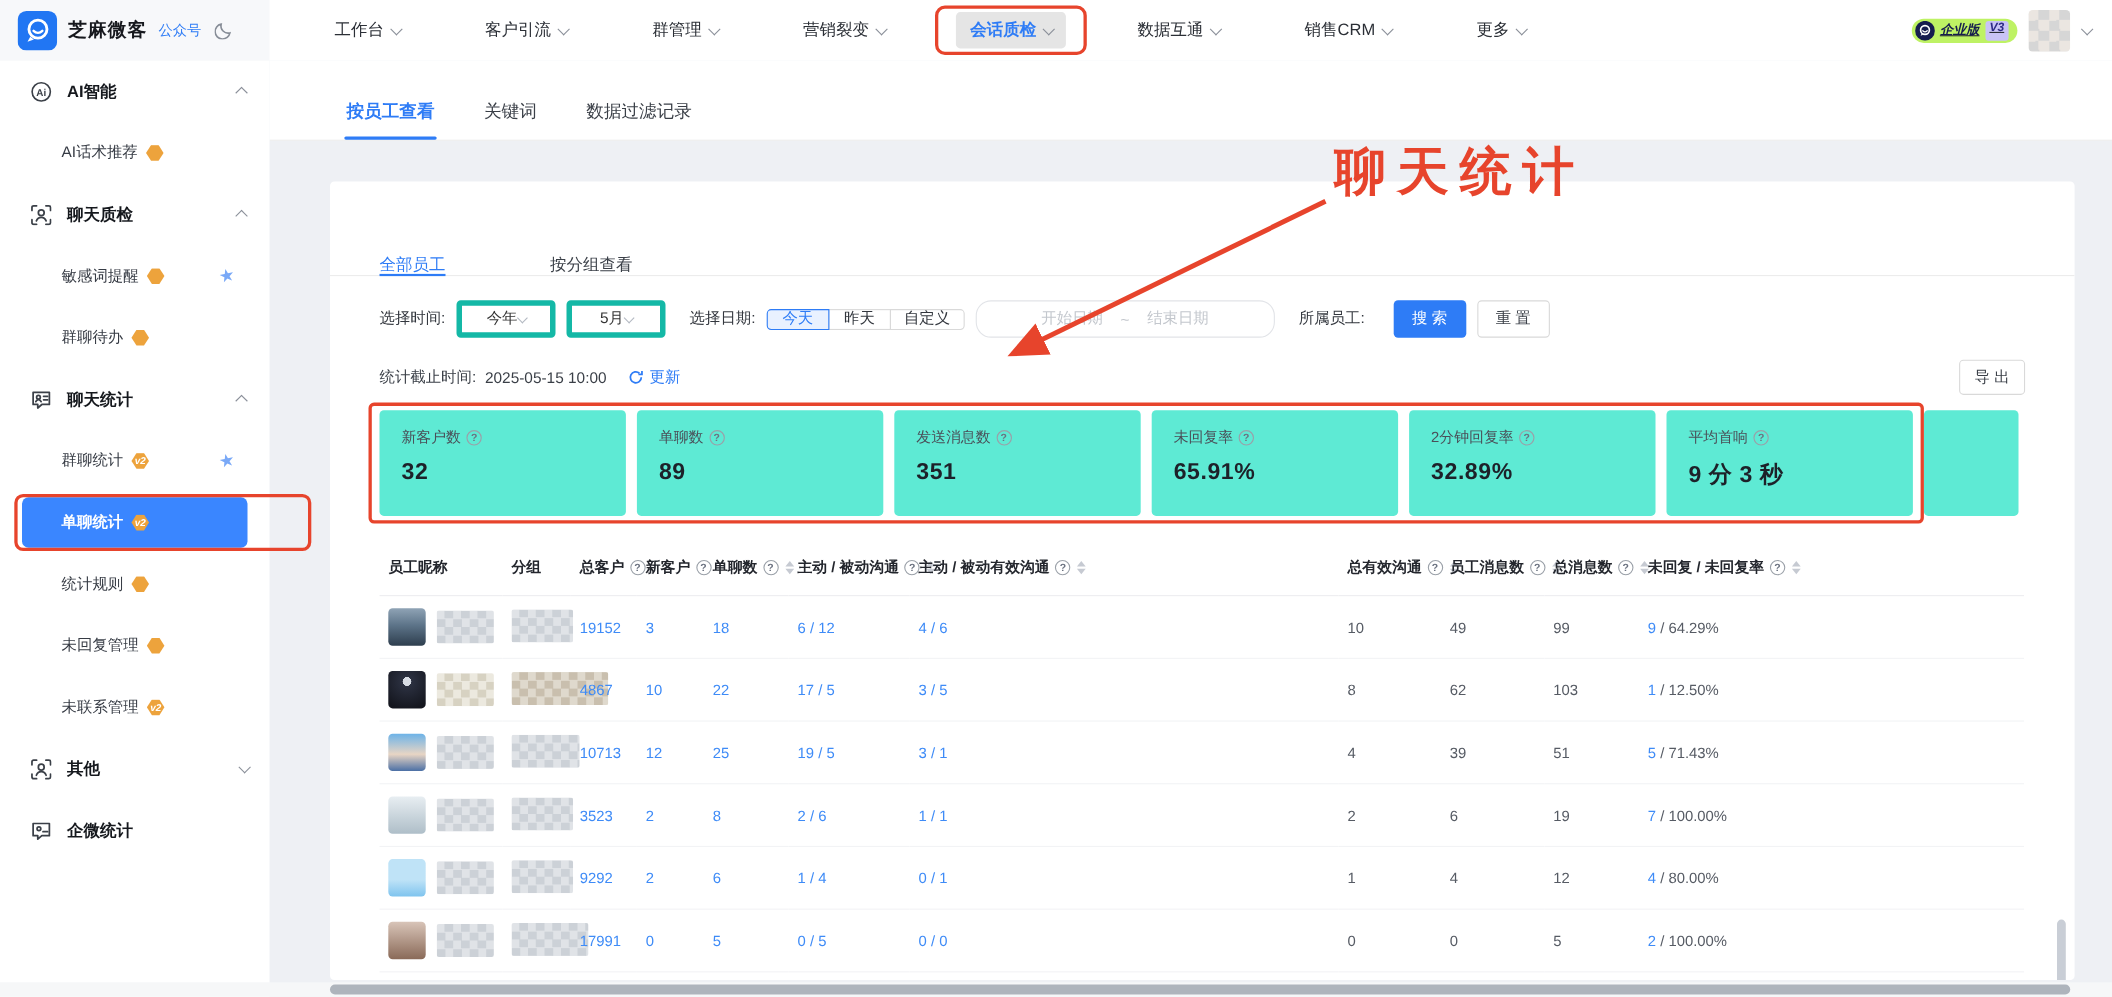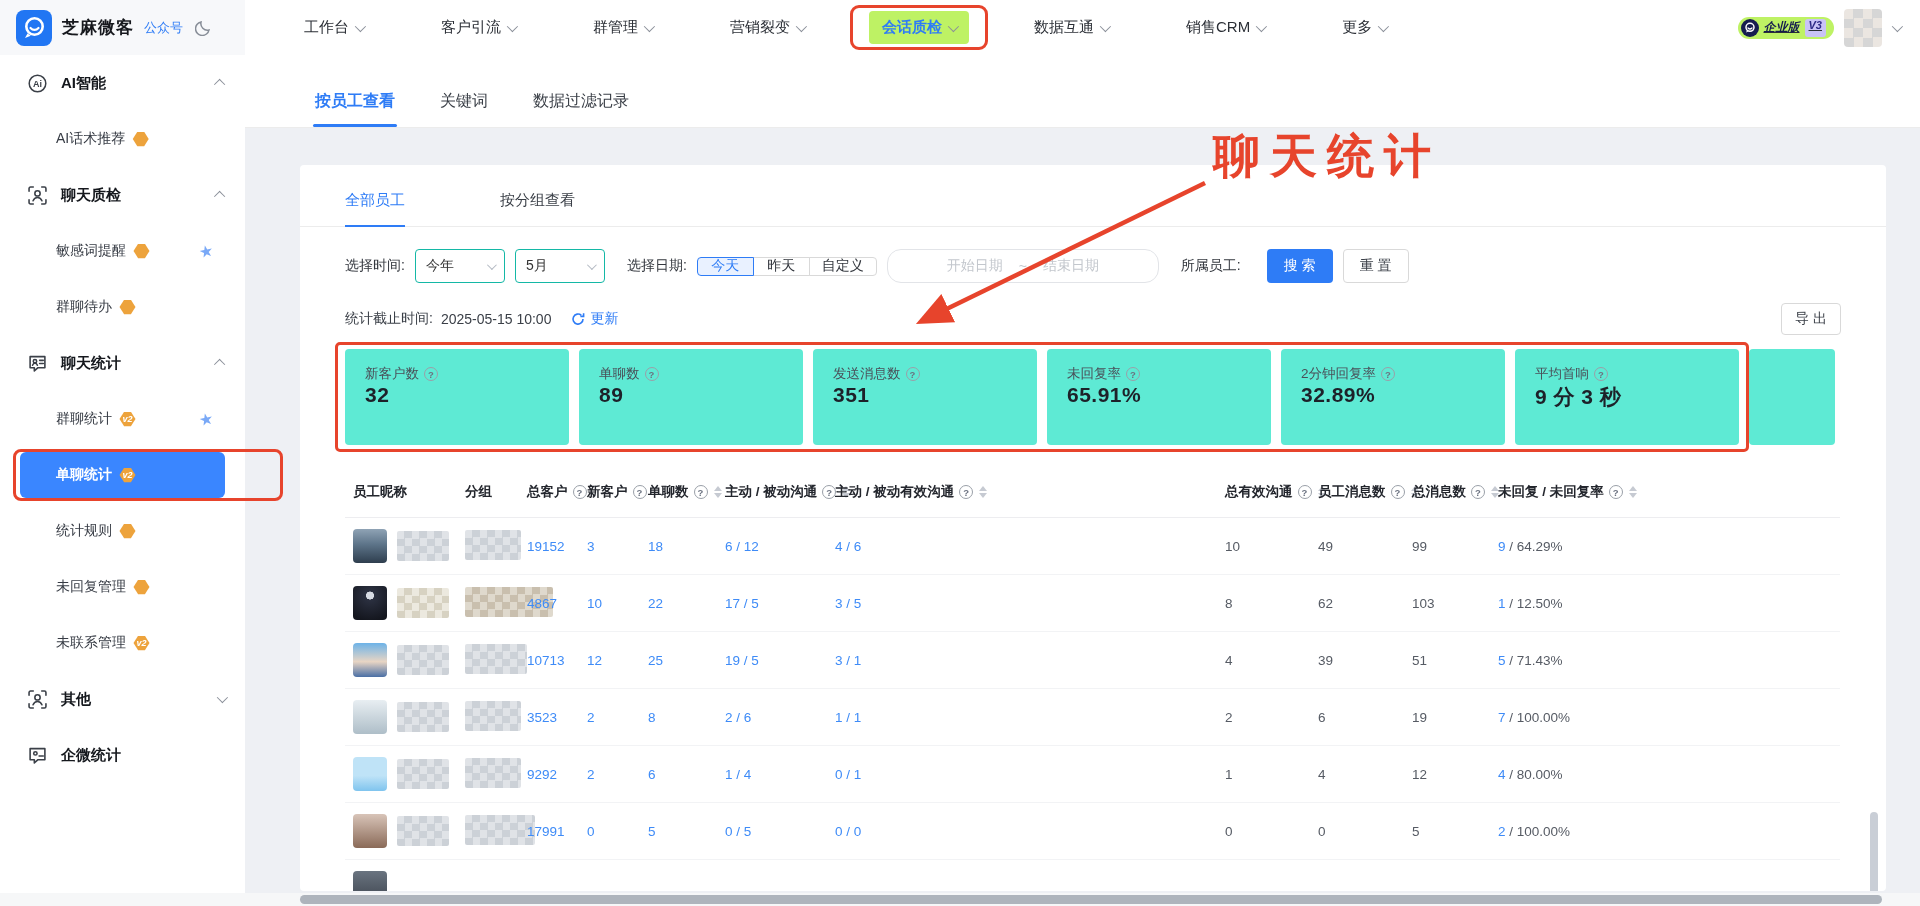--- a/index.html
+++ b/index.html
@@ -16,21 +16,21 @@
   .topbar { position:absolute; top:0; left:0; right:0; height:55px; background:#fff; display:flex; align-items:center; z-index:5; }
   .topbar-left { width:245px; height:100%; background:#f7f8fa; display:flex; align-items:center; padding-left:16px; gap:10px; flex:none; }
   .logo { width:36px; height:36px; display:inline-flex; }
   .brand { font-size:17px; font-weight:bold; color:#16181d; letter-spacing:1px; white-space:nowrap; }
   .oa-link { font-size:13px; color:#2e7cf6; text-decoration:none; cursor:pointer; white-space:nowrap; }
   .moon { display:inline-flex; margin-left:2px; cursor:pointer; }
 
   .topnav { display:flex; align-items:center; margin-left:20px; height:100%; }
   .topnav-item { padding:0 26px; font-size:15px; color:#2b2f36; height:100%; display:flex; align-items:center; cursor:pointer; position:relative; white-space:nowrap; }
   .topnav-item .pill { display:flex; align-items:center; gap:6px; padding:7px 13px; border-radius:4px; }
-  .topnav-item.active .pill { background:#bef264; color:#2e7cf6; font-weight:bold;justify-content:flex-end; }
+  .topnav-item.active .pill { background:#e5e5e5; color:#2e7cf6; font-weight:bold;justify-content:flex-end; }
   .nav-red { position:absolute; left:7px; right:7px; top:5px; bottom:5px; border:3px solid #e7442c; border-radius:9px; pointer-events:none; }
   .caret-down { width:8px; height:8px; border-right:1.5px solid #8a8f99; border-bottom:1.5px solid #8a8f99; transform:rotate(45deg) translateY(-2px); display:inline-block; }
 
   .topbar-right { margin-left:auto; display:flex; align-items:center; gap:10px; padding-right:20px; }
   .edition { display:flex; background:#bef264; border-radius:12px; padding:2px 8px 2px 3px; gap:5px;text-decoration:underline; }
   .edition-logo { width:18px; height:18px; display:inline-flex; }
   .edition-name { font-style:italic; font-weight:bold; font-size:12px; color:#151c4e; }
   .edition-ver { font-style:italic; font-weight:bold; font-size:11px; color:#2d2a86; background:#c9c3f6; padding:0 4px; border-radius:3px; text-transform:uppercase; }
   .avatar-user { width:38px; height:38px; border-radius:4px;
     background: repeating-conic-gradient(#d6d6d6 0% 25%, #ebe6e1 0% 50%); background-size:19px 19px; }
@@ -56,49 +56,49 @@
   
   .content { position:absolute; left:245px; top:55px; right:0; bottom:0; }
   .tabs-strip { height:73px; background:#fff; padding-left:70px; display:flex; align-items:flex-end; gap:45px; border-bottom:1px solid #ececec; }
   .tab { padding-bottom:15px; font-size:16px; color:#3a3f47; position:relative; cursor:pointer; white-space:nowrap; }
   .tab.active { color:#2e7cf6; font-weight:bold; }
   .tab.active::after { content:""; position:absolute; left:-2px; right:-2px; bottom:0; height:3px; background:#2e7cf6; border-radius:2px; }
 
   .card { position:absolute; left:55px; top:110px; width:1586px; bottom:15px; background:#fff; border-radius:4px; overflow:hidden; }
 
   .subtabs { padding:26px 45px 0; display:flex; gap:95px; border-bottom:1px solid #ececec; }
-  .subtab { font-size:15px; color:#3a3f47; padding-bottom:16px; position:relative; cursor:pointer; }
+  .subtab { font-size:15px; color:#3a3f47; position:relative; cursor:pointer;margin-top:40px; }
   .subtab.active { color:#2e7cf6; }
   .subtab.active::after { content:""; position:absolute; left:0; right:0; bottom:-1px; height:2px; background:#2e7cf6; }
 
   .filter-row { display:flex; align-items:center; padding:22px 45px 0; gap:10px; font-size:14px; color:#333; }
   .flabel { white-space:nowrap; color:#33373e; }
   .flabel.ml { margin-left:12px; }
-  .select { width:90px; height:34px; border:1px solid #14b8a6; border-radius:4px; display:flex; align-items:center; justify-content:space-between; padding:0 10px; cursor:pointer; background:#fff; }
+  .select { width:90px; height:34px; border:5px solid #14b8a6; border-radius:4px; display:flex; align-items:center; justify-content:center; padding:0 10px; cursor:pointer; background:#fff; }
   .sel-caret { width:7px; height:7px; border-right:1.4px solid #b3b9c2; border-bottom:1.4px solid #b3b9c2; transform:rotate(45deg) translateY(-2px); }
   .btn-group { display:flex; }
   .seg { min-width:57px; height:19px; border:1px solid #d9d9d9; background:#fff; display:flex; align-items:center; justify-content:center; padding:0 12px; margin-left:-1px; cursor:pointer; color:#33373e; font-size:14px; white-space:nowrap; }
   .seg:first-child { border-radius:4px 0 0 4px; margin-left:0; }
   .seg:last-child { border-radius:0 4px 4px 0; }
   .seg.active { border-color:#2e7cf6; background:#e9f1ff; color:#2e7cf6; z-index:2; }
   .date-range { width:272px; height:34px; border:1px solid #e2e4e8; border-radius:14px; display:flex; align-items:center; justify-content:center; gap:16px; color:#c3c7cd; background:#fff; cursor:pointer; }
   .staff-input { width:218px; height:34px; border:1px solid #d9d9d9; border-radius:4px; display:flex; align-items:center; padding:0 12px; color:#c3c7cd; margin-left:2px; cursor:text; background:#fff; }
   .btn-primary { margin-left:16px; width:66px; height:34px; background:#2e7cf6; color:#fff; border:none; border-radius:4px; font-size:14px; cursor:pointer; white-space:nowrap; }
   .btn-plain { width:66px; height:34px; background:#fff; color:#3a3f47; border:1px solid #d9d9d9; border-radius:4px; font-size:14px; cursor:pointer; white-space:nowrap; }
 
   .meta-row { display:flex; align-items:center; padding:20px 45px 0; font-size:14px; color:#3a3f47; }
   .cutoff-val { margin-left:8px; }
   .refresh { margin-left:20px; color:#2e7cf6; display:inline-flex; align-items:center; gap:5px; cursor:pointer; }
   .export { margin-left:auto; width:60px; height:32px; }
 
   .stats-row { display:flex; gap:10px; margin:14px 45px 0; position:relative; height:96px; }
   .stat-card { flex:0 0 224px; background:#5eead4; border-radius:4px; padding:16px 20px; }
   .stat-card.sliver { flex:0 0 86px; }
   .stat-label { font-size:13.5px; color:#4a4f58; display:flex; align-items:center; gap:5px; }
-  .stat-value { font-size:21px; font-weight:bold; color:#1d2129; letter-spacing:.5px; }
+  .stat-value { font-size:21px; font-weight:bold; color:#1d2129; margin-top:10px; letter-spacing:.5px; }
   .stats-annotation { position:absolute; left:-10px; top:-7px; width:1414px; height:110px; border:3px solid #e7442c; border-radius:5px; pointer-events:none; z-index:25; }
 
   .q { width:14px; height:14px; border:1px solid #9aa0a8; border-radius:50%; display:inline-flex; align-items:center; justify-content:center; flex:none; }
   .q::before { content:"?"; font-size:9.5px; color:#6b7280; font-weight:bold; }
 
   .table-area { margin:22px 0 0 45px; position:relative; }
   table { width:1495px; border-collapse:collapse; table-layout:fixed; }
   thead th { text-align:left; font-weight:bold; color:#23262d; font-size:13.5px; padding:16px 8px; border-bottom:1px solid #ededf0; white-space:nowrap; overflow:visible; }
   .th-inner { display:inline-flex; align-items:center; gap:5px; }
   .sort { display:inline-flex; flex-direction:column; gap:2px; margin-left:1px; }

